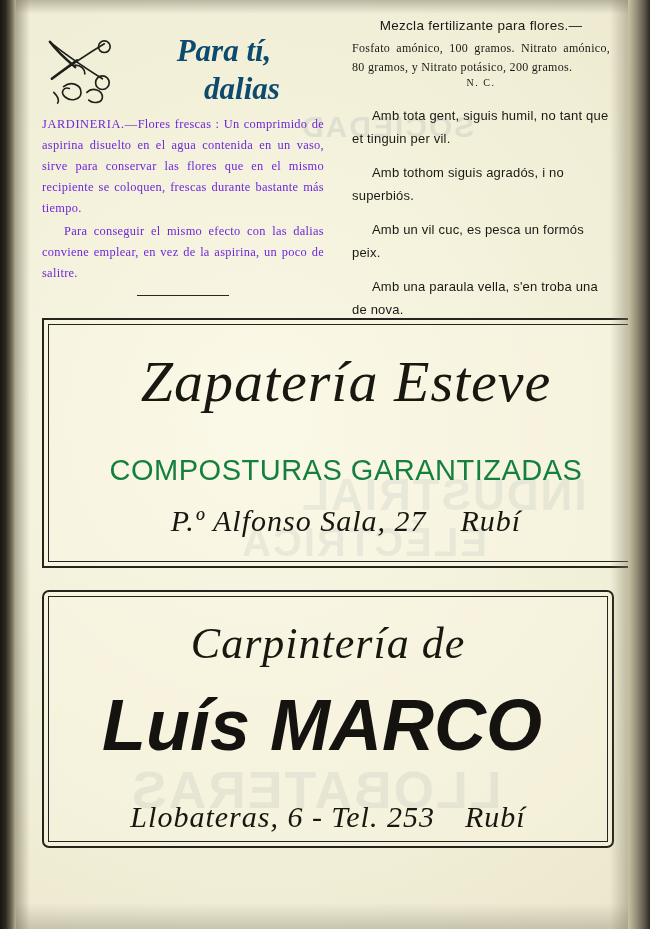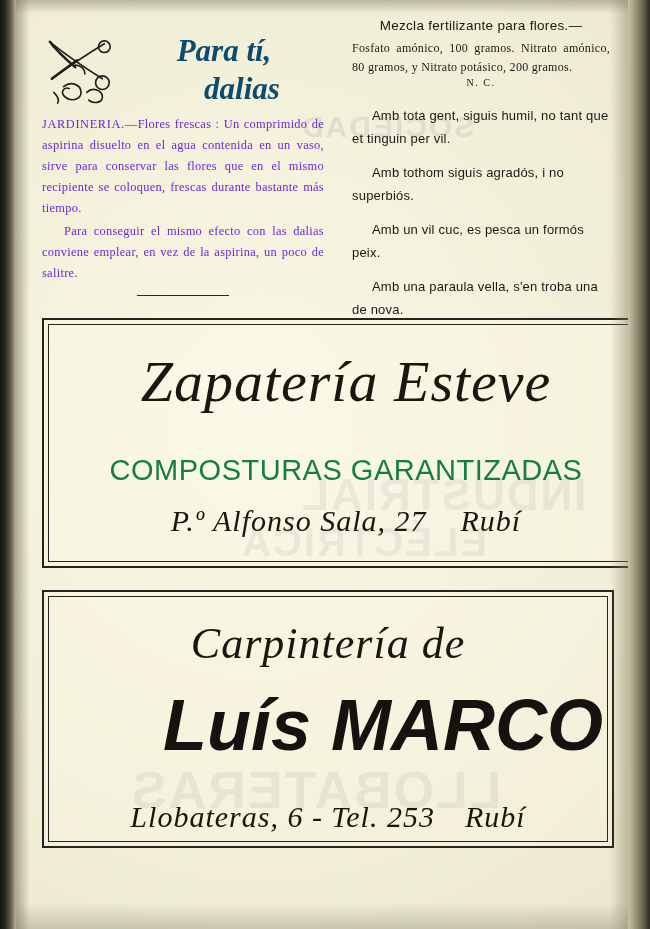--- a/index.html
+++ b/index.html
@@ -192,21 +192,21 @@
     border: 2px solid #26241e;
     background: rgba(255,253,236,0.25);
     box-sizing: border-box;
   }
   .ad-inner {
     position: absolute;
     inset: 4px;
     border: 1px solid #26241e;
   }
   .ad1 { top: 300px; width: 608px; height: 250px; }
-  .ad2 { top: 572px; width: 572px; height: 258px; }
+  .ad2 { top: 572px; width: 572px; height: 258px; border-radius: 7px; }
 
   .zapateria {
     position: absolute;
     left: 0; right: 0; top: 24px;
     text-align: center;
     font-family: "Liberation Serif", serif;
     font-style: italic;
     font-size: 58px;
     line-height: 66px;
     color: #181710;
@@ -241,22 +241,22 @@
     text-align: center;
     font-family: "Liberation Serif", serif;
     font-style: italic;
     font-size: 44px;
     line-height: 54px;
     color: #181710;
     letter-spacing: 1px;
   }
   .luis-marco {
     position: absolute;
-    left: 0; right: 4px; top: 86px;
-    text-align: right;
+    left: 0; right: 12px; top: 86px;
+    text-align: center;
     font-family: "Liberation Sans", sans-serif;
     font-weight: bold;
     font-style: italic;
     font-size: 72px;
     line-height: 84px;
     color: #141310;
     letter-spacing: 0px;
   }
   .carp-addr {
     position: absolute;

